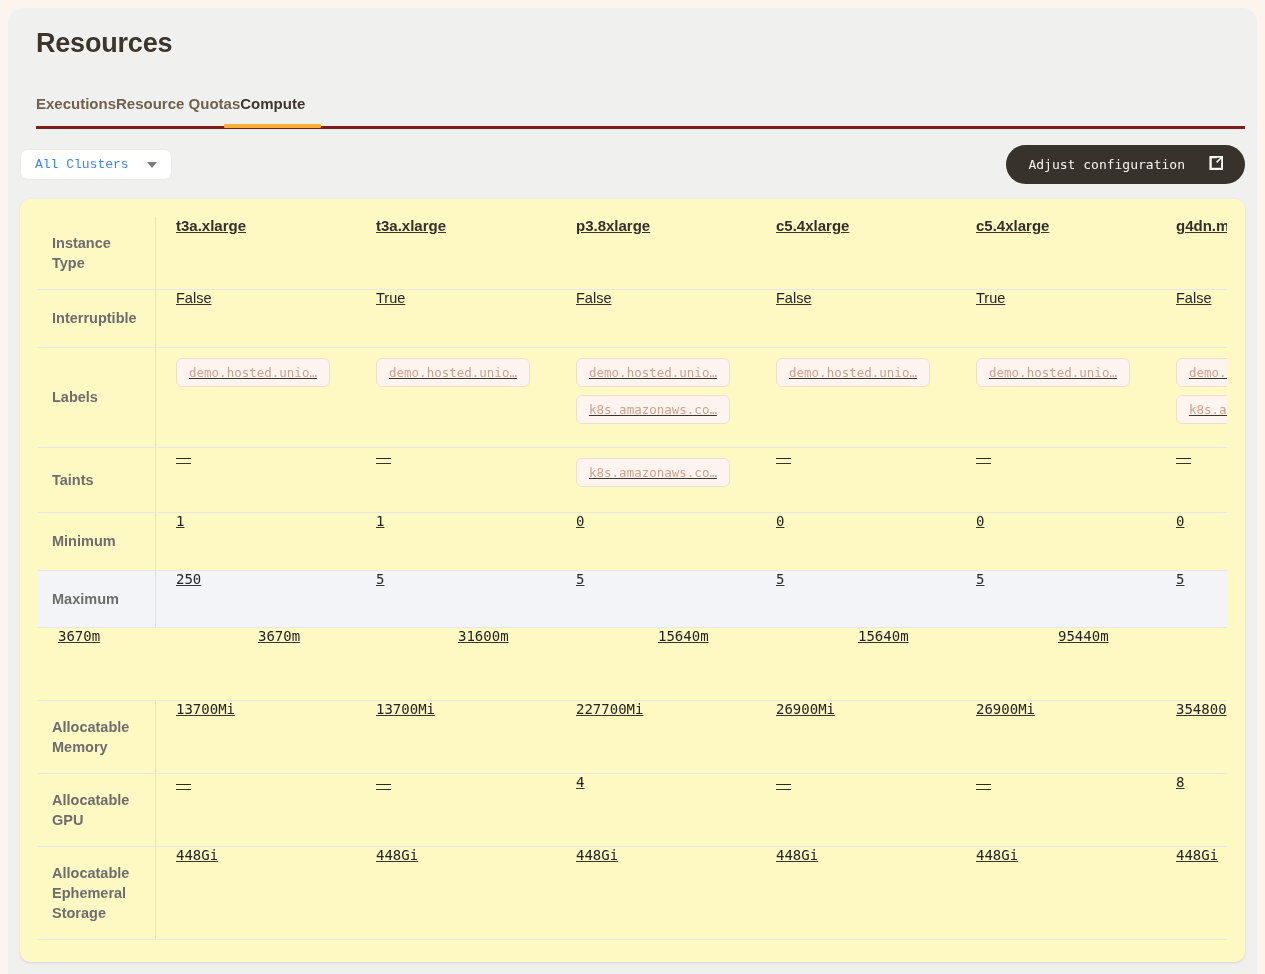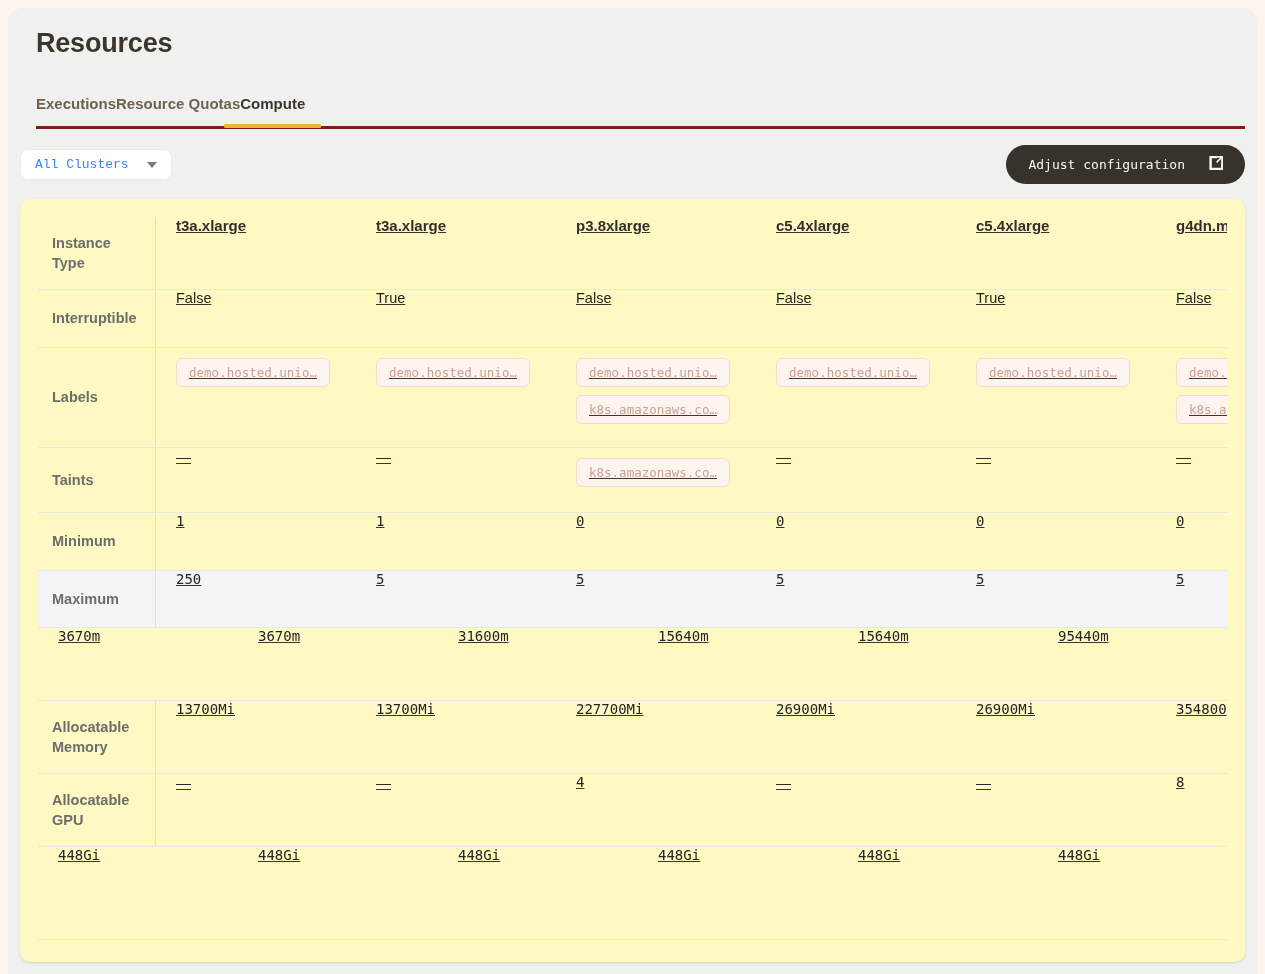--- a/index.html
+++ b/index.html
@@ -400,20 +400,21 @@
               </div>
               <div class="cell">
                 <span class="dash">—</span>
               </div>
               <div class="cell">
                 <span class="cell-mono">8</span>
               </div>
             </div>
           </div>
           <div class="crow" style="min-height: 93px;">
+            <div class="rlabel">Allocatable Ephemeral Storage</div>
             <div class="cells">
               <div class="cell">
                 <span class="cell-mono">448Gi</span>
               </div>
               <div class="cell">
                 <span class="cell-mono">448Gi</span>
               </div>
               <div class="cell">
                 <span class="cell-mono">448Gi</span>
               </div>

